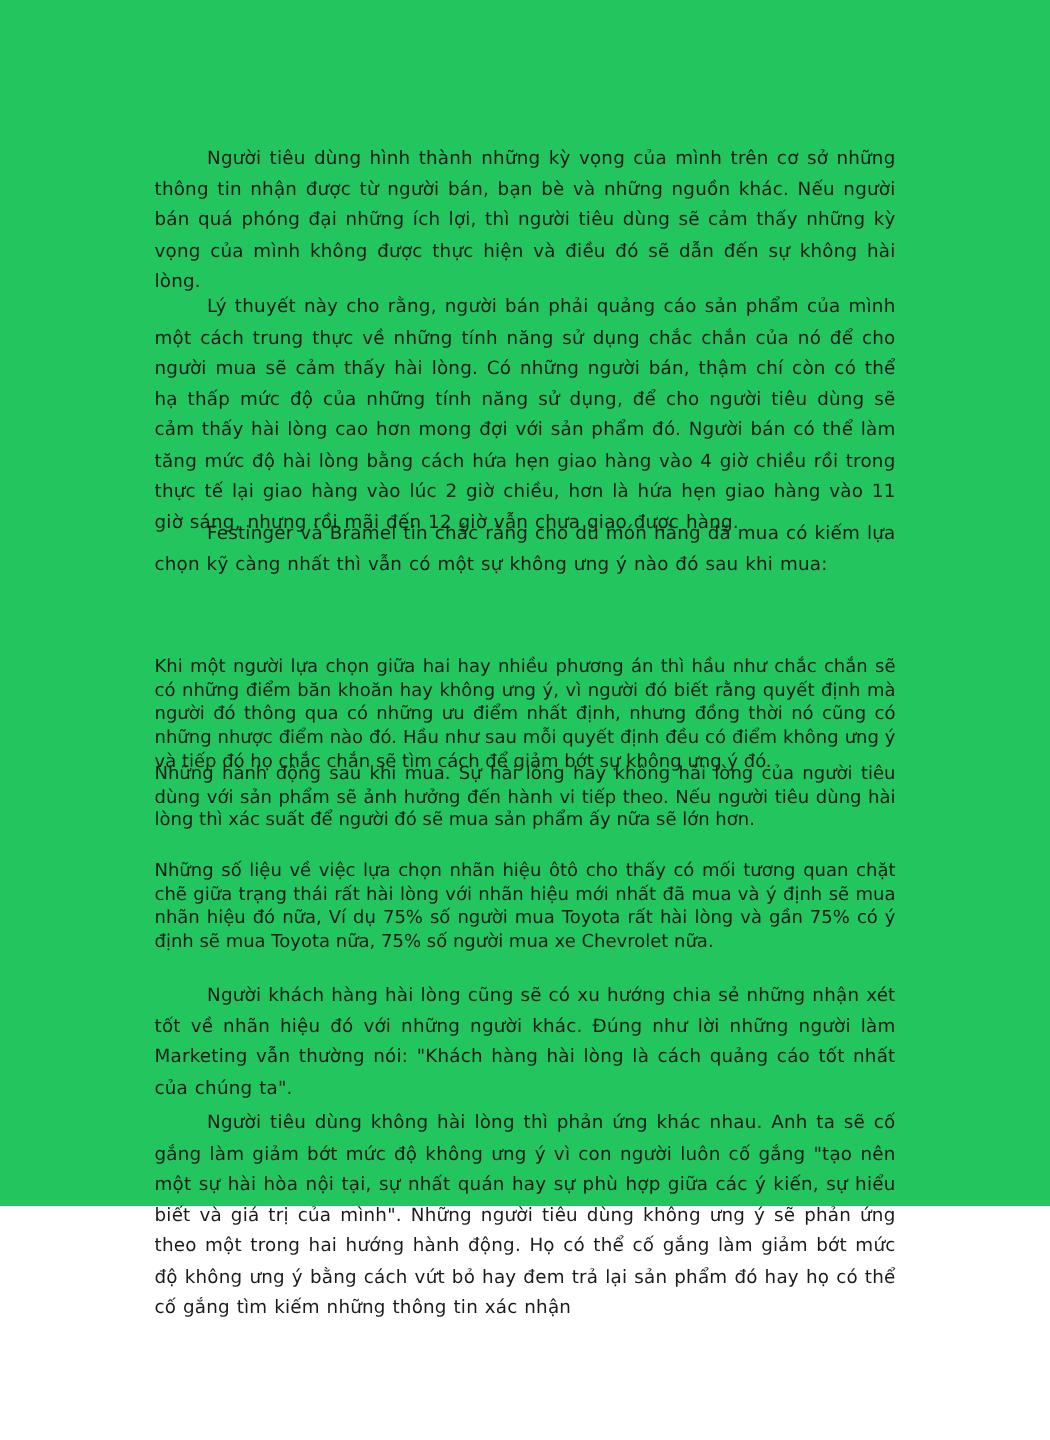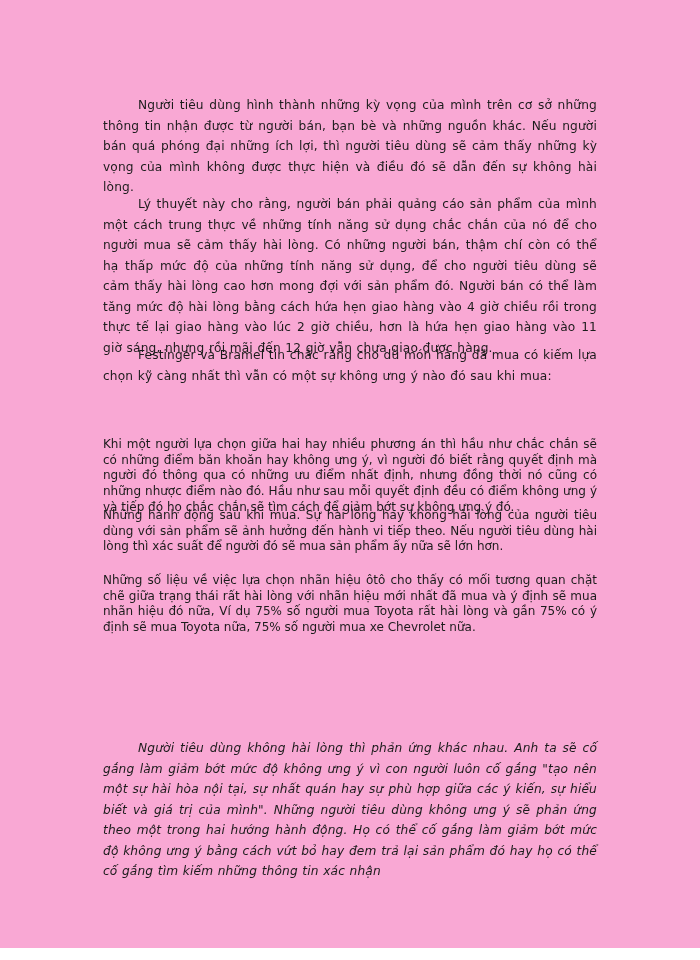--- a/index.html
+++ b/index.html
@@ -13,22 +13,22 @@
       position: relative;
       overflow: hidden;
       font-family: "DejaVu Sans", "Liberation Sans", sans-serif;
       color: #1c1c1c;
     }
     .page {
       position: absolute;
       left: 0;
       top: 0;
       width: 700px;
-      height: 948px;
-      background: #f9a8d4;
+      height: 804px;
+      background: #22c55e;
     }
     .para {
       position: absolute;
       left: 103px;
       width: 494px;
       margin: 0;
       text-align: justify;
       font-size: 12.2px;
     }
     .para.normal {
@@ -43,26 +43,27 @@
       letter-spacing: 0;
       font-size: 12px;
     }
     #p1 { top: 95px; }
     #p2 { top: 194px; }
     #p3 { top: 345px; }
     #q1 { top: 437px; }
     #q2 { top: 508px; }
     #q3 { top: 573px; }
     #p4 { top: 653px; }
-    #p5 { top: 738px; font-style: italic; }
+    #p5 { top: 738px; }
   </style>
 </head>
 <body>
 
 <div class="page">
   <p id="p1" class="para normal">Người tiêu dùng hình thành những kỳ vọng của mình trên cơ sở những thông tin nhận được từ người bán, bạn bè và những nguồn khác. Nếu người bán quá phóng đại những ích lợi, thì người tiêu dùng sẽ cảm thấy những kỳ vọng của mình không được thực hiện và điều đó sẽ dẫn đến sự không hài lòng.</p>
   <p id="p2" class="para normal">Lý thuyết này cho rằng, người bán phải quảng cáo sản phẩm của mình một cách trung thực về những tính năng sử dụng chắc chắn của nó để cho người mua sẽ cảm thấy hài lòng. Có những người bán, thậm chí còn có thể hạ thấp mức độ của những tính năng sử dụng, để cho người tiêu dùng sẽ cảm thấy hài lòng cao hơn mong đợi với sản phẩm đó. Người bán có thể làm tăng mức độ hài lòng bằng cách hứa hẹn giao hàng vào 4 giờ chiều rồi trong thực tế lại giao hàng vào lúc 2 giờ chiều, hơn là hứa hẹn giao hàng vào 11 giờ sáng, nhưng rồi mãi đến 12 giờ vẫn chưa giao được hàng.</p>
   <p id="p3" class="para normal">Festinger và Bramel tin chắc rằng cho dù món hàng đã mua có kiếm lựa chọn kỹ càng nhất thì vẫn có một sự không ưng ý nào đó sau khi mua:</p>
   <p id="q1" class="para quote">Khi một người lựa chọn giữa hai hay nhiều phương án thì hầu như chắc chắn sẽ có những điểm băn khoăn hay không ưng ý, vì người đó biết rằng quyết định mà người đó thông qua có những ưu điểm nhất định, nhưng đồng thời nó cũng có những nhược điểm nào đó. Hầu như sau mỗi quyết định đều có điểm không ưng ý và tiếp đó họ chắc chắn sẽ tìm cách để giảm bớt sự không ưng ý đó.</p>
   <p id="q2" class="para quote">Những hành động sau khi mua. Sự hài lòng hay không hài lòng của người tiêu dùng với sản phẩm sẽ ảnh hưởng đến hành vi tiếp theo. Nếu người tiêu dùng hài lòng thì xác suất để người đó sẽ mua sản phẩm ấy nữa sẽ lớn hơn.</p>
   <p id="q3" class="para quote">Những số liệu về việc lựa chọn nhãn hiệu ôtô cho thấy có mối tương quan chặt chẽ giữa trạng thái rất hài lòng với nhãn hiệu mới nhất đã mua và ý định sẽ mua nhãn hiệu đó nữa, Ví dụ 75% số người mua Toyota rất hài lòng và gần 75% có ý định sẽ mua Toyota nữa, 75% số người mua xe Chevrolet nữa.</p>
+  <p id="p4" class="para normal">Người khách hàng hài lòng cũng sẽ có xu hướng chia sẻ những nhận xét tốt về nhãn hiệu đó với những người khác. Đúng như lời những người làm Marketing vẫn thường nói: "Khách hàng hài lòng là cách quảng cáo tốt nhất của chúng ta".</p>
   <p id="p5" class="para normal">Người tiêu dùng không hài lòng thì phản ứng khác nhau. Anh ta sẽ cố gắng làm giảm bớt mức độ không ưng ý vì con người luôn cố gắng "tạo nên một sự hài hòa nội tại, sự nhất quán hay sự phù hợp giữa các ý kiến, sự hiểu biết và giá trị của mình". Những người tiêu dùng không ưng ý sẽ phản ứng theo một trong hai hướng hành động. Họ có thể cố gắng làm giảm bớt mức độ không ưng ý bằng cách vứt bỏ hay đem trả lại sản phẩm đó hay họ có thể cố gắng tìm kiếm những thông tin xác nhận</p>
 </div>
 
 </body></html>

